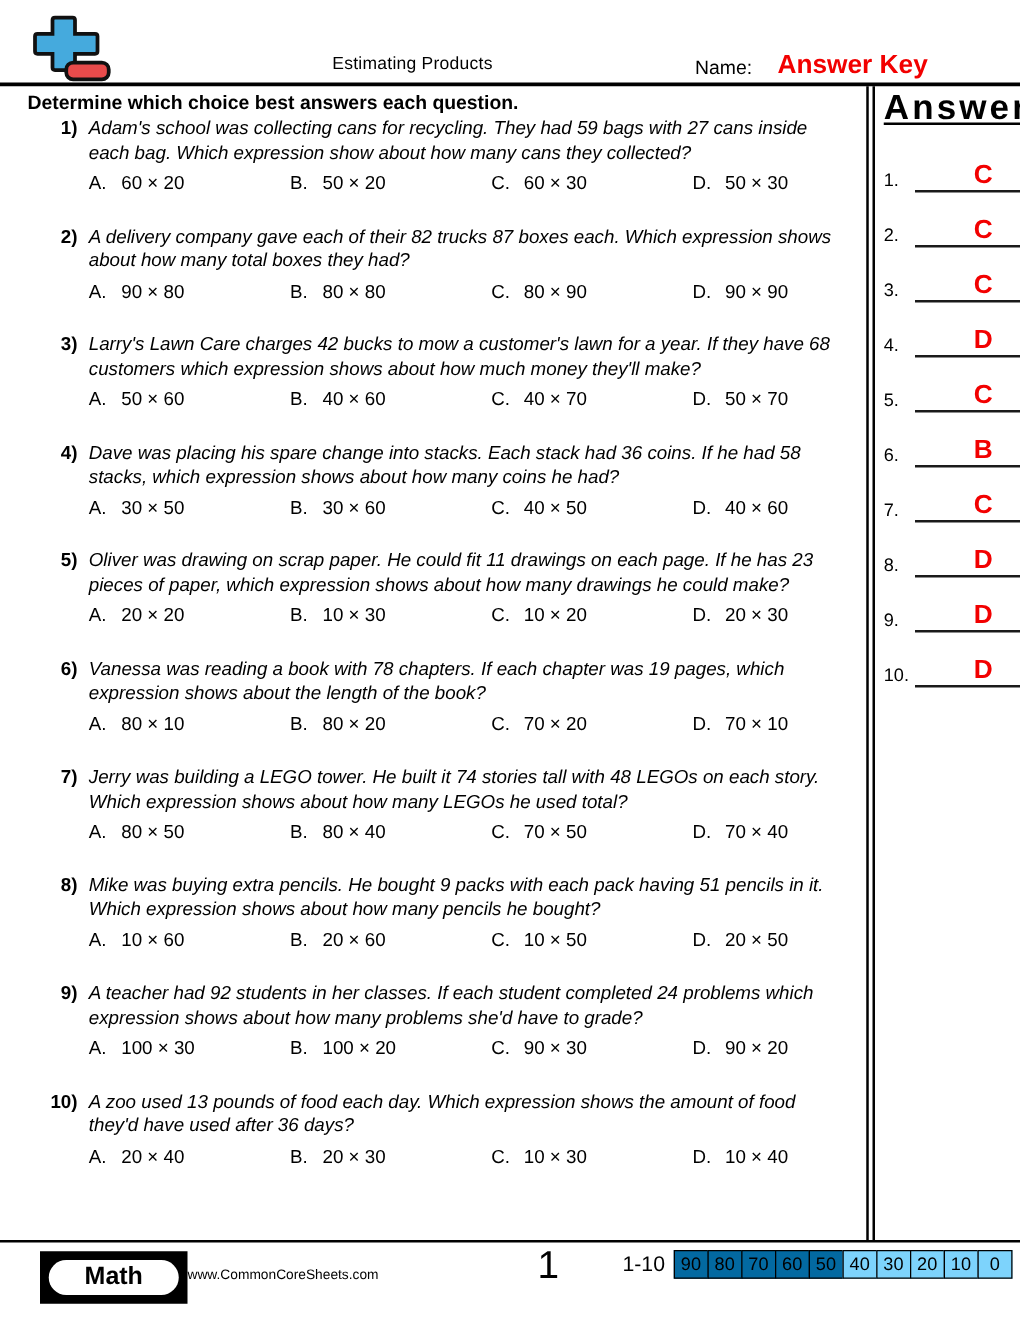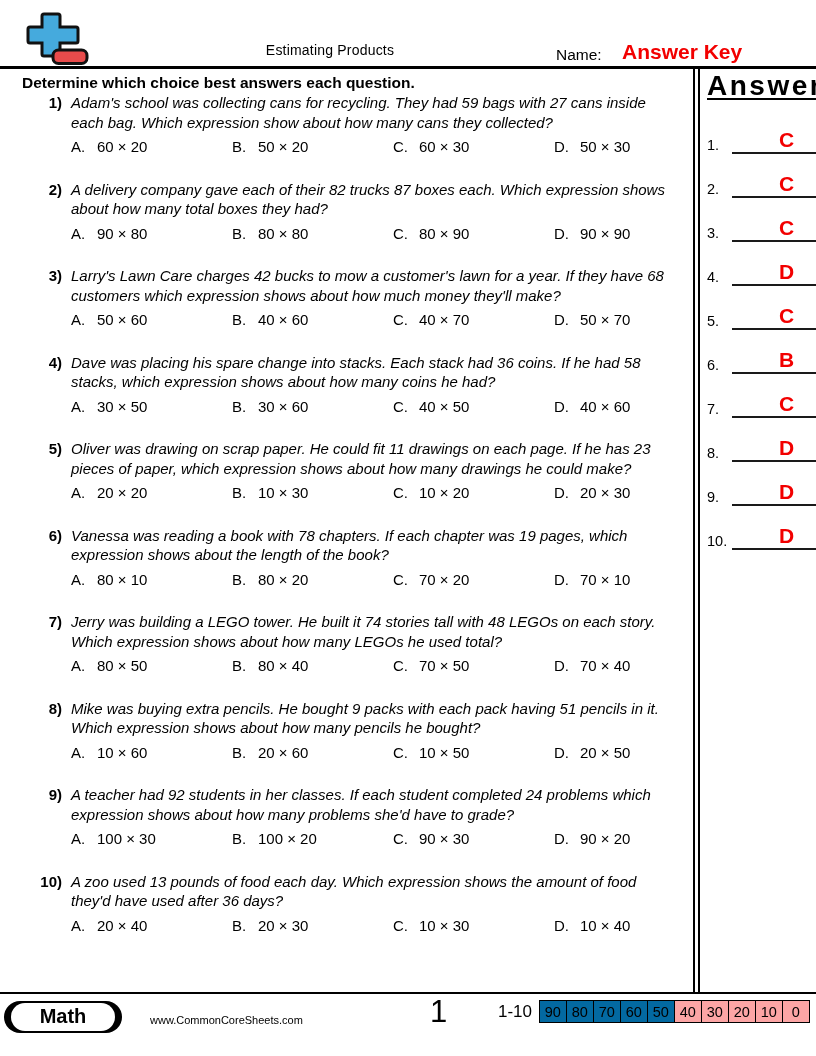--- a/index.html
+++ b/index.html
@@ -33,32 +33,32 @@
   .answers-inner{border-left:2px solid #000;margin-left:3px;flex:1;padding:1px 5px 0 7px;}
   .answers-title{font-size:28px;font-weight:bold;letter-spacing:2.5px;
     text-decoration:underline;text-decoration-thickness:2px;text-underline-offset:3px;}
   .ans-row{display:flex;align-items:flex-end;height:44px;}
   .ans-row.first{margin-top:8px;}
   .ans-num{width:25px;flex-shrink:0;font-size:14.5px;padding-bottom:1px;}
   .ans-line{flex:1;border-bottom:2px solid #1a1a1a;text-align:center;padding-bottom:1px;}
   .ans-letter{font-weight:bold;font-size:21px;line-height:22px;}
   
   .footer{position:absolute;left:0;right:0;bottom:0;height:62px;border-top:2.5px solid #000;}
-  .subject-badge{position:absolute;left:4px;top:7px;width:118px;height:32px;background:#000;
-    border-radius:18px;display:flex;align-items:center;justify-content:center;}
+  .subject-badge{position:absolute;left:32px;top:7px;width:118px;height:42px;background:#000;
+    border-radius:0;display:flex;align-items:center;justify-content:center;}
   .subject-pill{width:104px;height:28px;background:#fff;border-radius:14px;text-align:center;
     font-weight:bold;font-size:20px;line-height:27px;}
   .website{position:absolute;left:150px;top:20px;font-size:11px;}
   .page-number{position:absolute;left:430px;top:0px;font-size:31px;}
   .score-strip{position:absolute;right:6px;top:6px;display:flex;align-items:center;}
   .score-range{font-size:17px;margin-right:8px;margin-left:8px;}
   .score-cells{display:flex;}
   .score-cell{width:26.5px;height:21px;border:1.5px solid #000;margin-left:-1.5px;
     display:flex;align-items:center;justify-content:center;font-size:14.5px;background:#0369a1;}
-  .score-cell.shaded{background:#fca5a5;}
+  .score-cell.shaded{background:#7dd3fc;}
 </style>
 </head>
 <body>
 
 <div class="page">
 
   <div class="header">
     <span class="logo">
       <svg width="68" height="56" viewBox="0 0 68 56">
         <path d="M18 2 h14 q2 0 2 2 v11 h16 q2 0 2 2 v12 q0 2 -2 2 h-16 v11 q0 2 -2 2 h-14 q-2 0 -2 -2 v-11 h-12 q-2 0 -2 -2 v-12 q0 -2 2 -2 h12 v-11 q0 -2 2 -2 z" fill="#45aadd" stroke="#111" stroke-width="3"></path>

